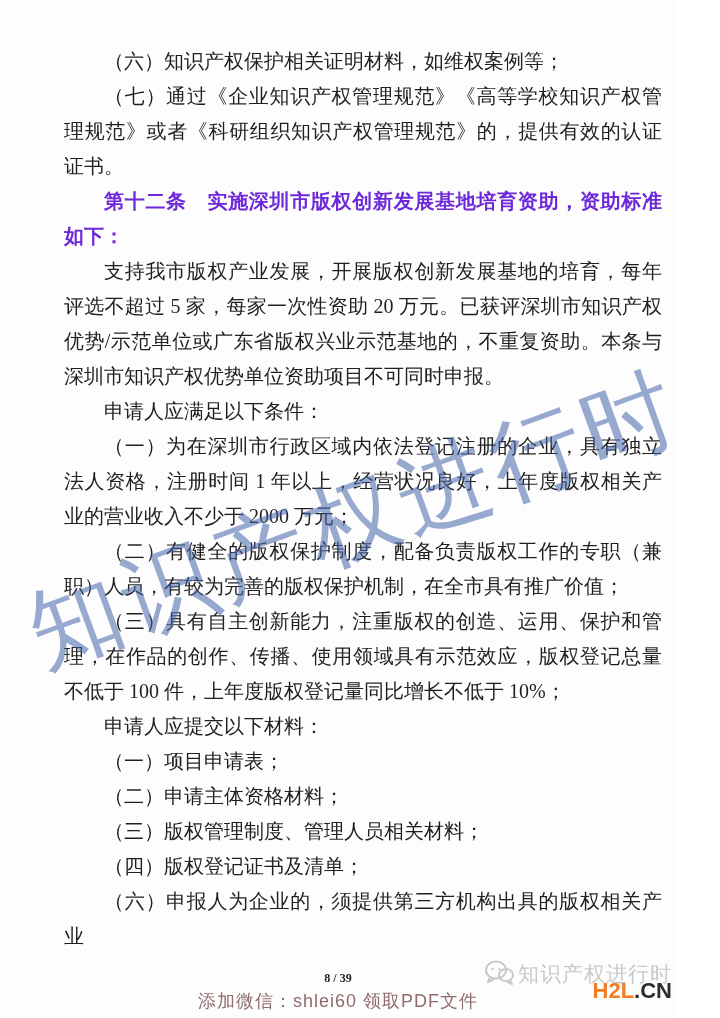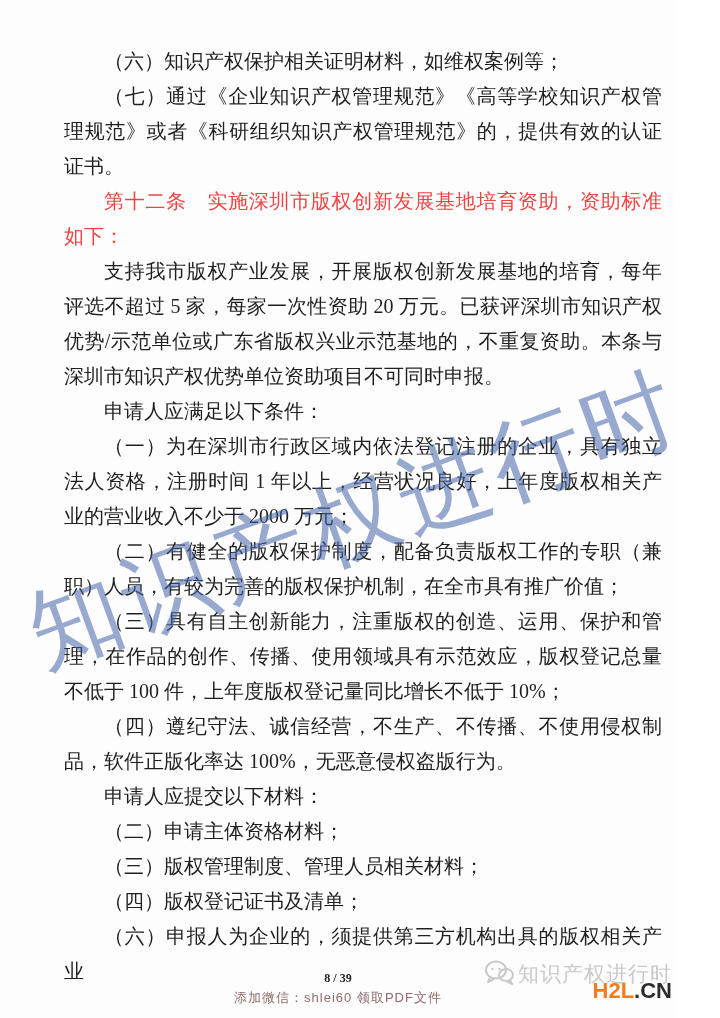--- a/index.html
+++ b/index.html
@@ -23,22 +23,22 @@
     color: #1f1f1f;
     font-size: 20px;
     line-height: 35px;
     text-align: justify;
   }
   .content p {
     margin: 0;
     text-indent: 2em;
   }
   .heading-red {
-    color: #ef4444;
-    font-weight: normal;
+    color: #6d28d9;
+    font-weight: bold;
   }
   .watermark {
     position: absolute;
     left: 355px;
     top: 520px;
     transform: translate(-50%, -50%) rotate(-20deg);
     transform-origin: center;
     font-size: 92px;
     letter-spacing: 6px;
     white-space: nowrap;
@@ -57,21 +57,21 @@
     font-weight: bold;
     color: #222222;
     font-family: "Liberation Serif", "DejaVu Serif", serif;
   }
   .promo {
     position: absolute;
     left: 0;
     right: 0;
     top: 989px;
     text-align: center;
-    font-size: 13px;
+    font-size: 18px;
     color: #8f6b6b;
     letter-spacing: 1px;
     font-family: "Liberation Sans", sans-serif;
   }
   .brand {
     position: absolute;
     right: 4px;
     top: 960px;
     width: 210px;
     text-align: right;
@@ -108,22 +108,22 @@
 
   <div class="content">
     <p>（六）知识产权保护相关证明材料，如维权案例等；</p>
     <p>（七）通过《企业知识产权管理规范》《高等学校知识产权管理规范》或者《科研组织知识产权管理规范》的，提供有效的认证证书。</p>
     <p class="heading-red">第十二条　实施深圳市版权创新发展基地培育资助，资助标准如下：</p>
     <p>支持我市版权产业发展，开展版权创新发展基地的培育，每年评选不超过 5 家，每家一次性资助 20 万元。已获评深圳市知识产权优势/示范单位或广东省版权兴业示范基地的，不重复资助。本条与深圳市知识产权优势单位资助项目不可同时申报。</p>
     <p>申请人应满足以下条件：</p>
     <p>（一）为在深圳市行政区域内依法登记注册的企业，具有独立法人资格，注册时间 1 年以上，经营状况良好，上年度版权相关产业的营业收入不少于 2000 万元；</p>
     <p>（二）有健全的版权保护制度，配备负责版权工作的专职（兼职）人员，有较为完善的版权保护机制，在全市具有推广价值；</p>
     <p>（三）具有自主创新能力，注重版权的创造、运用、保护和管理，在作品的创作、传播、使用领域具有示范效应，版权登记总量不低于 100 件，上年度版权登记量同比增长不低于 10%；</p>
-    <p>（四）遵纪守法、诚信经营，不生产、不传播、不使用侵权制品，软件正版化率达 100%，无恶意侵权盗版行为。</p>
     <p>申请人应提交以下材料：</p>
+    <p>（一）项目申请表；</p>
     <p>（二）申请主体资格材料；</p>
     <p>（三）版权管理制度、管理人员相关材料；</p>
     <p>（四）版权登记证书及清单；</p>
     <p>（六）申报人为企业的，须提供第三方机构出具的版权相关产业</p>
   </div>
 
   <div class="watermark">知识产权进行时</div>
 
   <div class="page-number">8 / 39</div>
 

